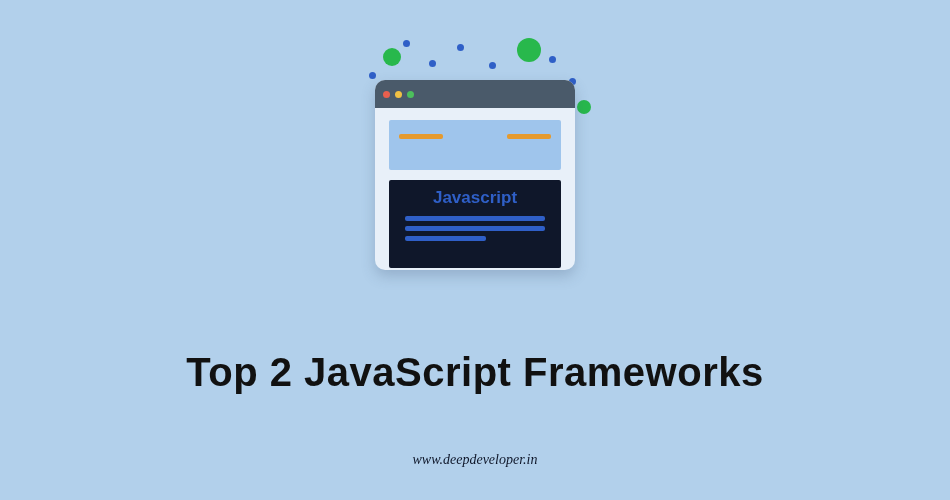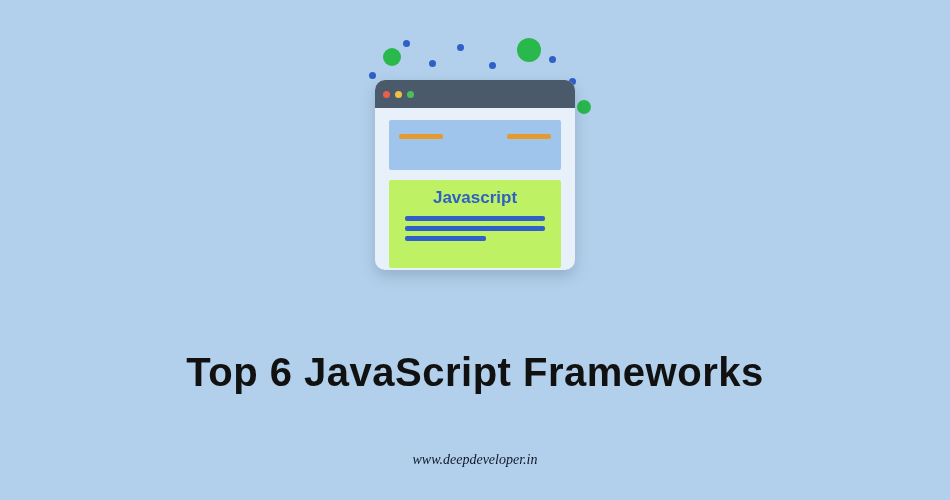--- a/index.html
+++ b/index.html
@@ -83,21 +83,21 @@
       background: #9fc5ec;
       margin: 12px 14px 0 14px;
       border-radius: 2px;
       position: relative;
     }
     .bar-orange { position: absolute; height: 5px; background: #e59a2e; border-radius: 2px; }
     .bo1 { left: 10px; top: 14px; width: 44px; }
     .bo2 { right: 10px; top: 14px; width: 44px; }
     .content-bottom {
       margin: 10px 14px 0 14px;
-      background: #bef264;
+      background: #0f172a;
       height: 88px;
       border-radius: 2px;
       position: relative;
       padding: 8px 12px;
     }
     .js-label {
       color: #2f5fc7;
       font-size: 17px;
       font-weight: 600;
       font-family: Arial, sans-serif;
@@ -134,14 +134,14 @@
     </div>
     <div class="content-bottom">
       <div class="js-label">Javascript</div>
       <div class="line"></div>
       <div class="line"></div>
       <div class="line short"></div>
     </div>
   </div>
 </div>
 
-<h1 class="title">Top 6 JavaScript Frameworks</h1>
+<h1 class="title">Top 2 JavaScript Frameworks</h1>
 <div class="footer">www.deepdeveloper.in</div>
 
 </body></html>

